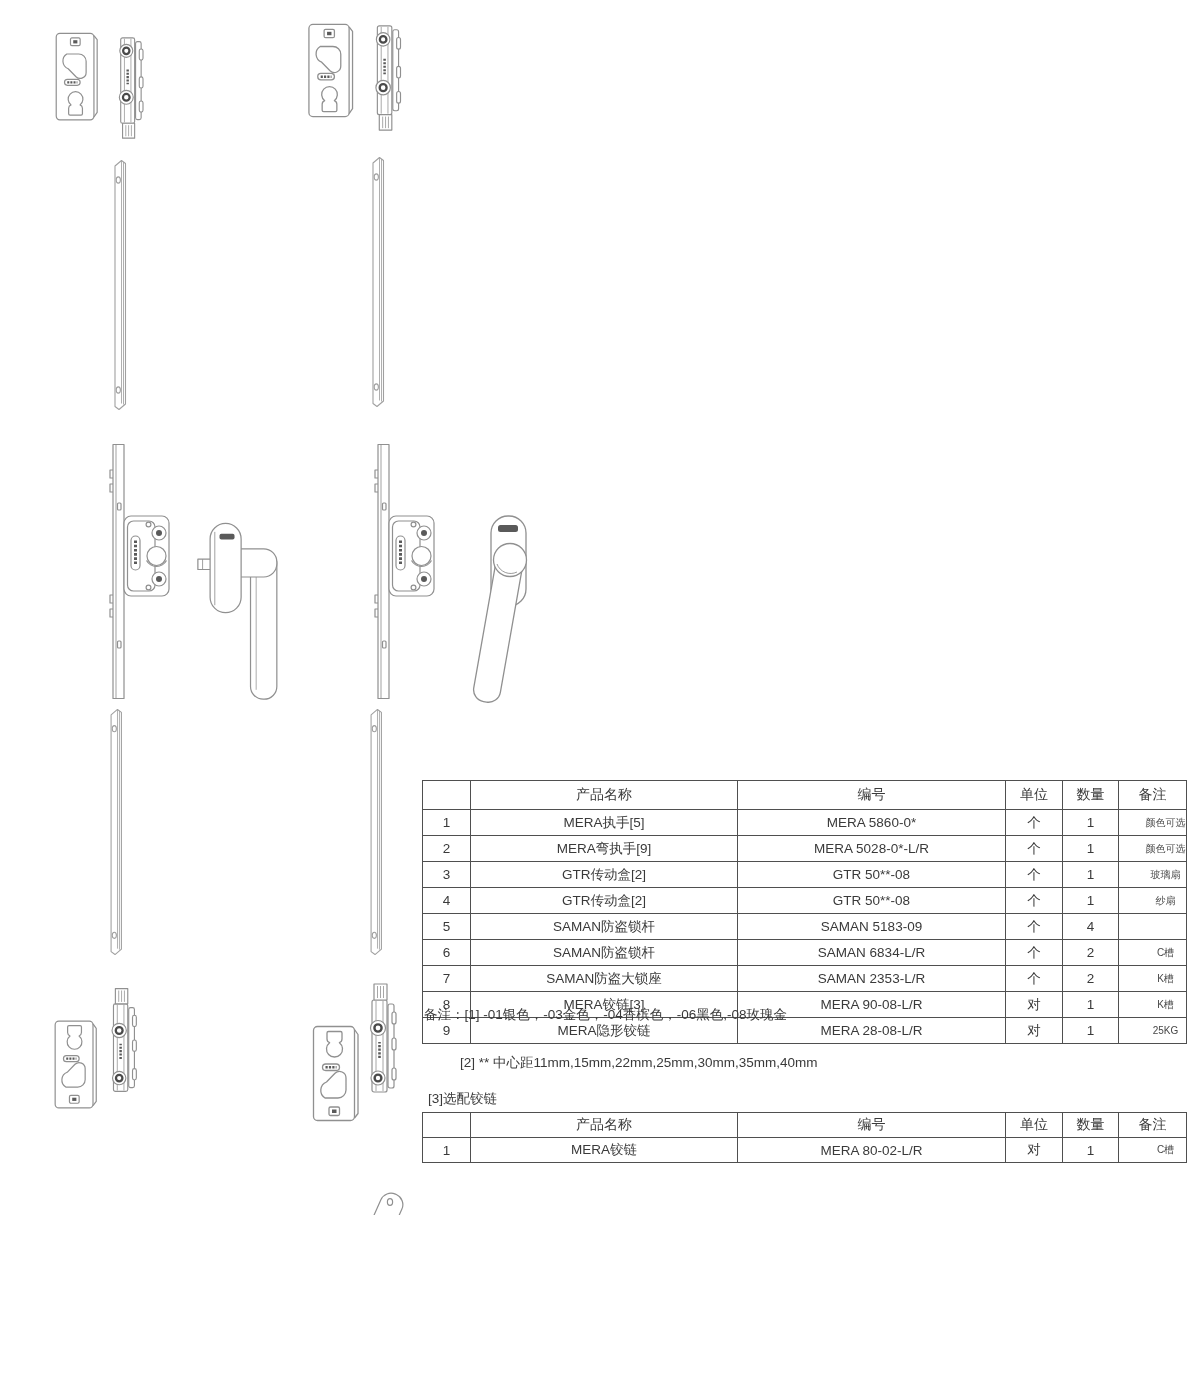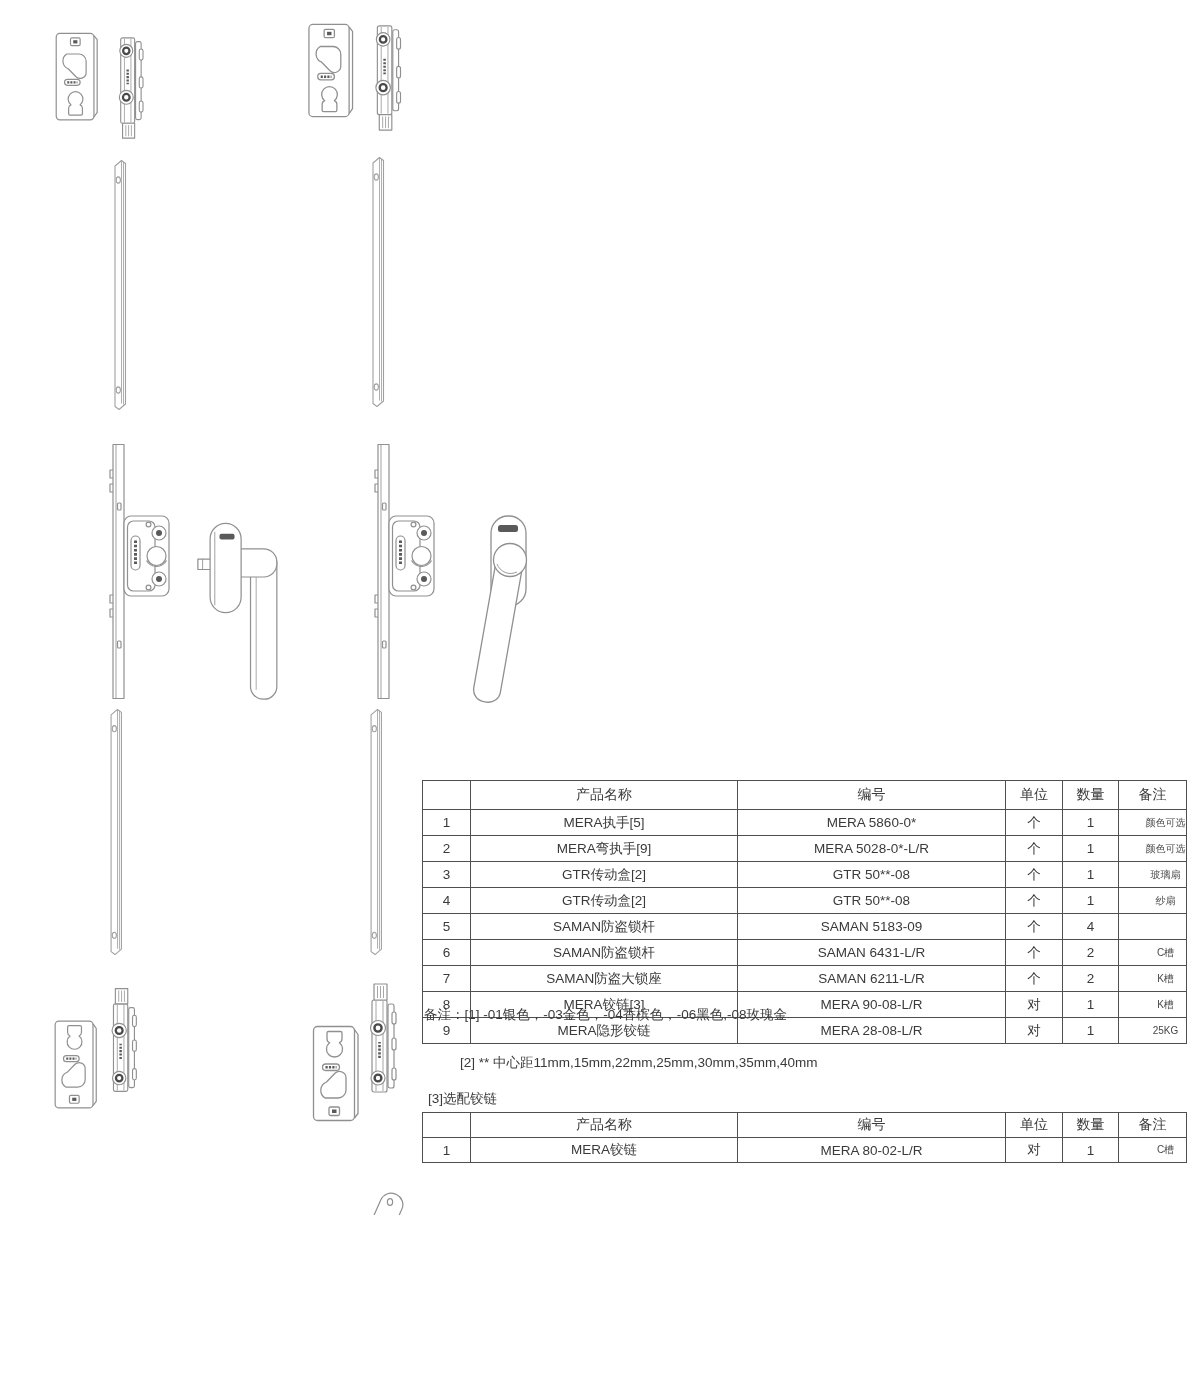--- a/index.html
+++ b/index.html
@@ -298,29 +298,29 @@
           <td>5</td>
           <td>SAMAN防盗锁杆</td>
           <td>SAMAN 5183-09</td>
           <td>个</td>
           <td>4</td>
           <td></td>
         </tr>
         <tr>
           <td>6</td>
           <td>SAMAN防盗锁杆</td>
-          <td>SAMAN 6431-L/R</td>
+          <td>SAMAN 6834-L/R</td>
           <td>个</td>
           <td>2</td>
           <td>C槽</td>
         </tr>
         <tr>
           <td>7</td>
           <td>SAMAN防盗大锁座</td>
-          <td>SAMAN 6211-L/R</td>
+          <td>SAMAN 2353-L/R</td>
           <td>个</td>
           <td>2</td>
           <td>K槽</td>
         </tr>
         <tr>
           <td>8</td>
           <td>MERA铰链[3]</td>
           <td>MERA 90-08-L/R</td>
           <td>对</td>
           <td>1</td>

